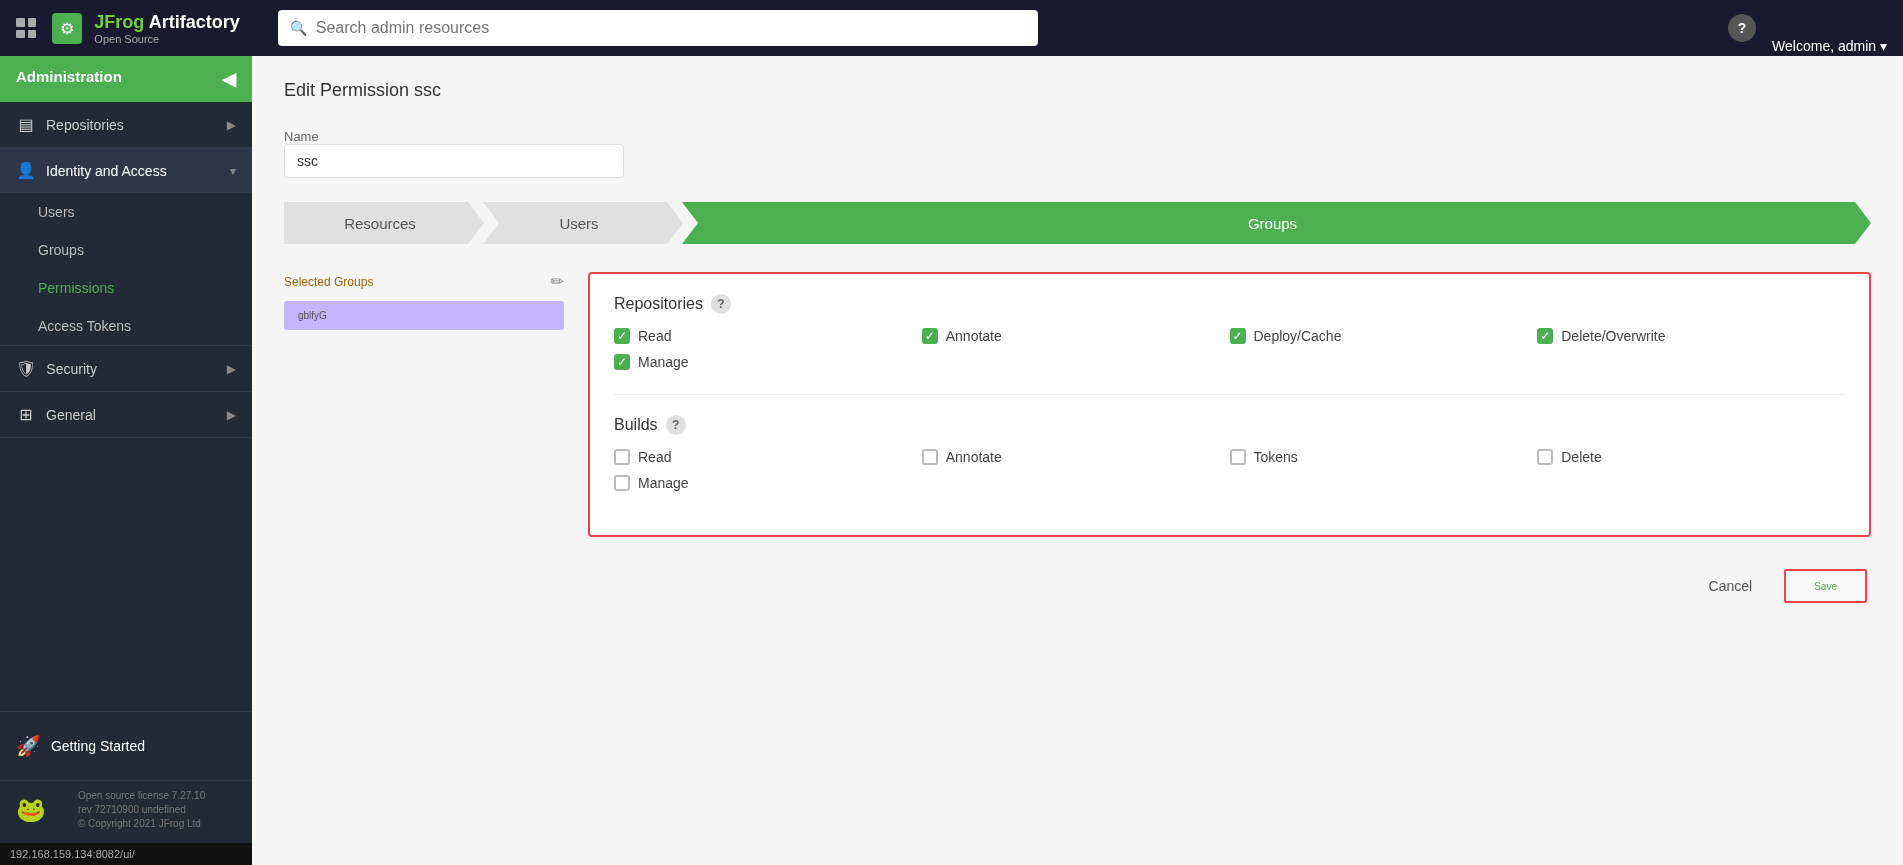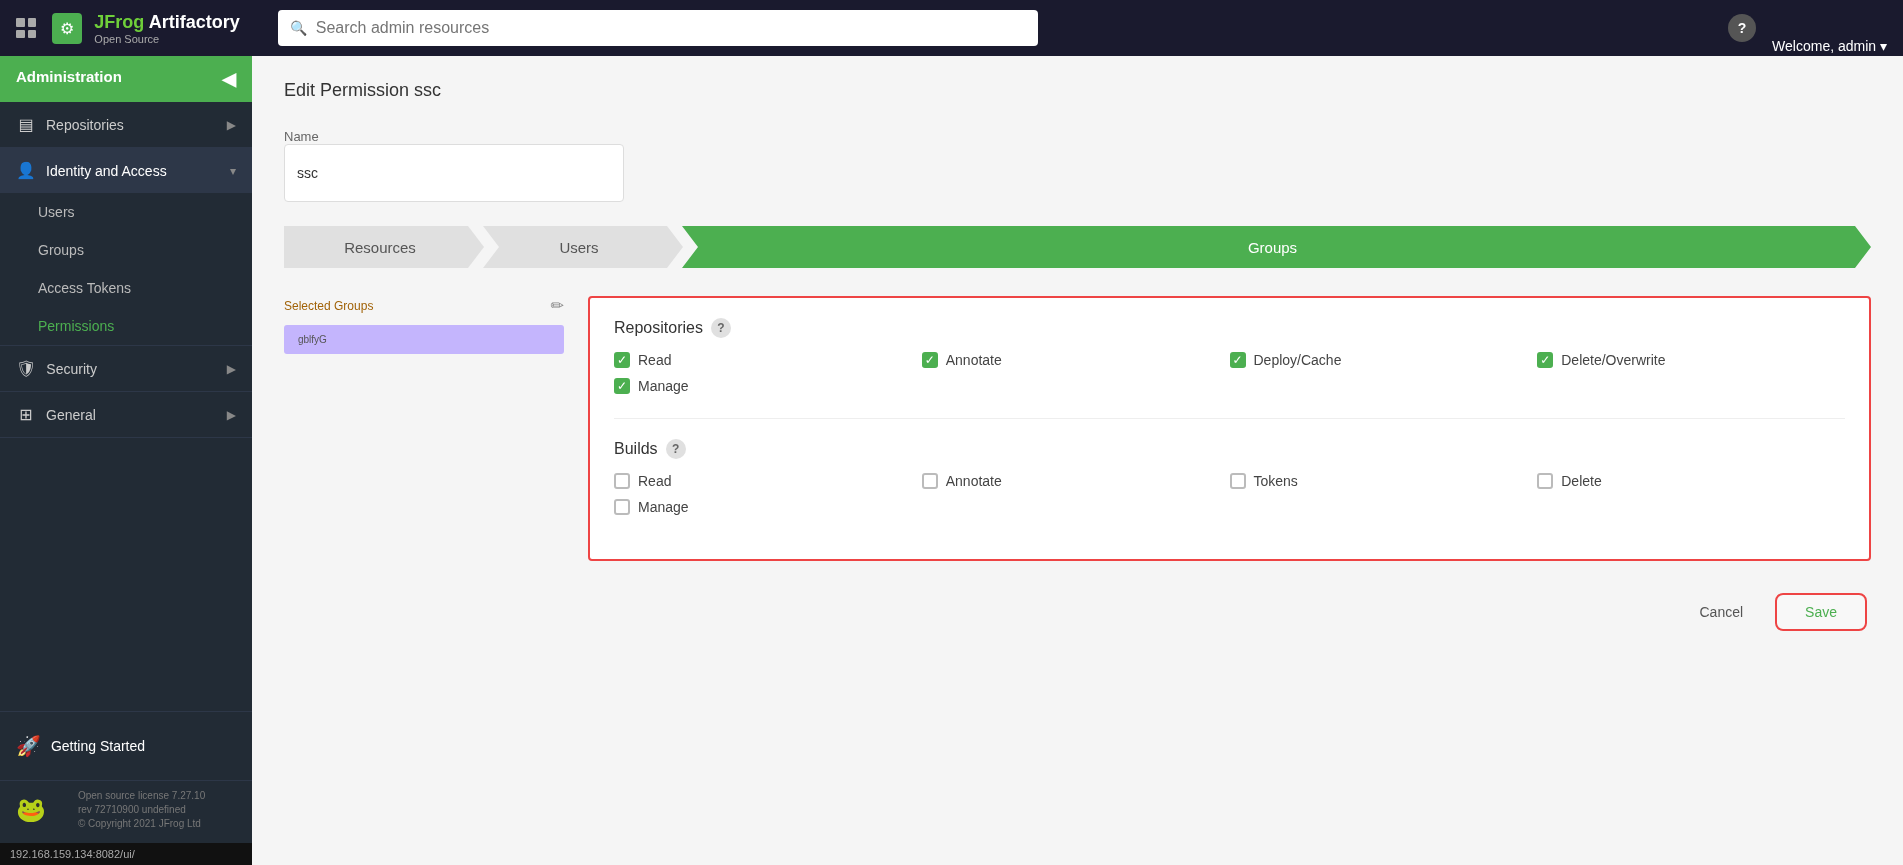--- a/index.html
+++ b/index.html
@@ -169,21 +169,21 @@
       color: #333;
       margin-bottom: 28px;
     }
 
     
     .form-group { margin-bottom: 24px; }
     .form-label { color: #666; font-size: 13px; display: block; }
     .form-input {
       border: 1px solid #ddd;
       border-radius: 4px;
-      padding: 20px 12px;
+      padding: 8px 12px;
       width: 340px;
       font-size: 14px;
       color: #333;
       outline: none;
       background: white;
     }
 
     
     .steps-nav {
       display: flex;
@@ -328,24 +328,24 @@
       padding: 9px 20px;
       font-size: 14px;
       cursor: pointer;
       border-radius: 4px;
     }
     .btn-save {
       background: #f8f8f8;
       border: 2px solid #e44;
       color: #4caf50;
       padding: 9px 28px;
-      font-size: 14px;
+      font-size: 10px;
       font-weight: 500;
       cursor: pointer;
-      border-radius: 8px;
+      border-radius: 2px;
     }
 
     
     .sidebar::-webkit-scrollbar { width: 6px; }
     .sidebar::-webkit-scrollbar-track { background: #222b35; }
     .sidebar::-webkit-scrollbar-thumb { background: #444; border-radius: 3px; }
   </style>
 </head>
 <body>
 
@@ -391,22 +391,22 @@
     </div>
 
     <div class="sidebar-section">
       <div class="sidebar-item active">
         <span class="sidebar-item-icon">👤</span>
         <span class="sidebar-item-label">Identity and Access</span>
         <span class="sidebar-item-arrow">▾</span>
       </div>
       <div class="sidebar-sub-item">Users</div>
       <div class="sidebar-sub-item">Groups</div>
+      <div class="sidebar-sub-item active-green" style="color:#4caf50">Permissions</div>
       <div class="sidebar-sub-item">Access Tokens</div>
-      <div class="sidebar-sub-item active-green" style="color:#4caf50">Permissions</div>
     </div>
 
     <div class="sidebar-section">
       <div class="sidebar-item">
         <span class="sidebar-item-icon">🛡</span>
         <span class="sidebar-item-label">Security</span>
         <span class="sidebar-item-arrow">▶</span>
       </div>
     </div>
 

